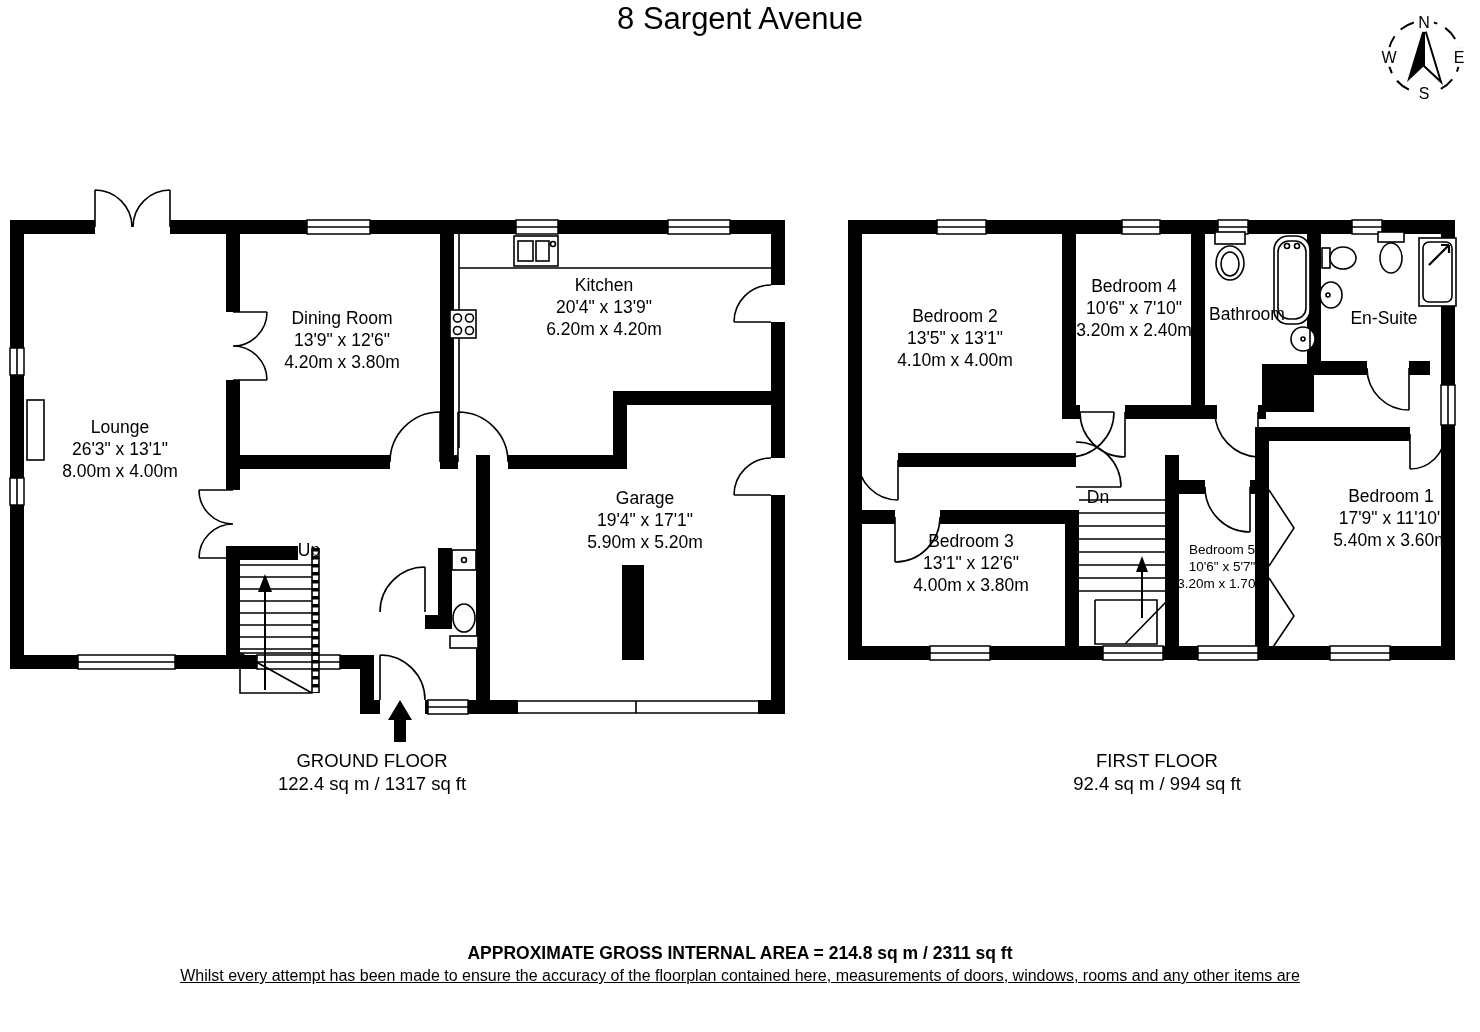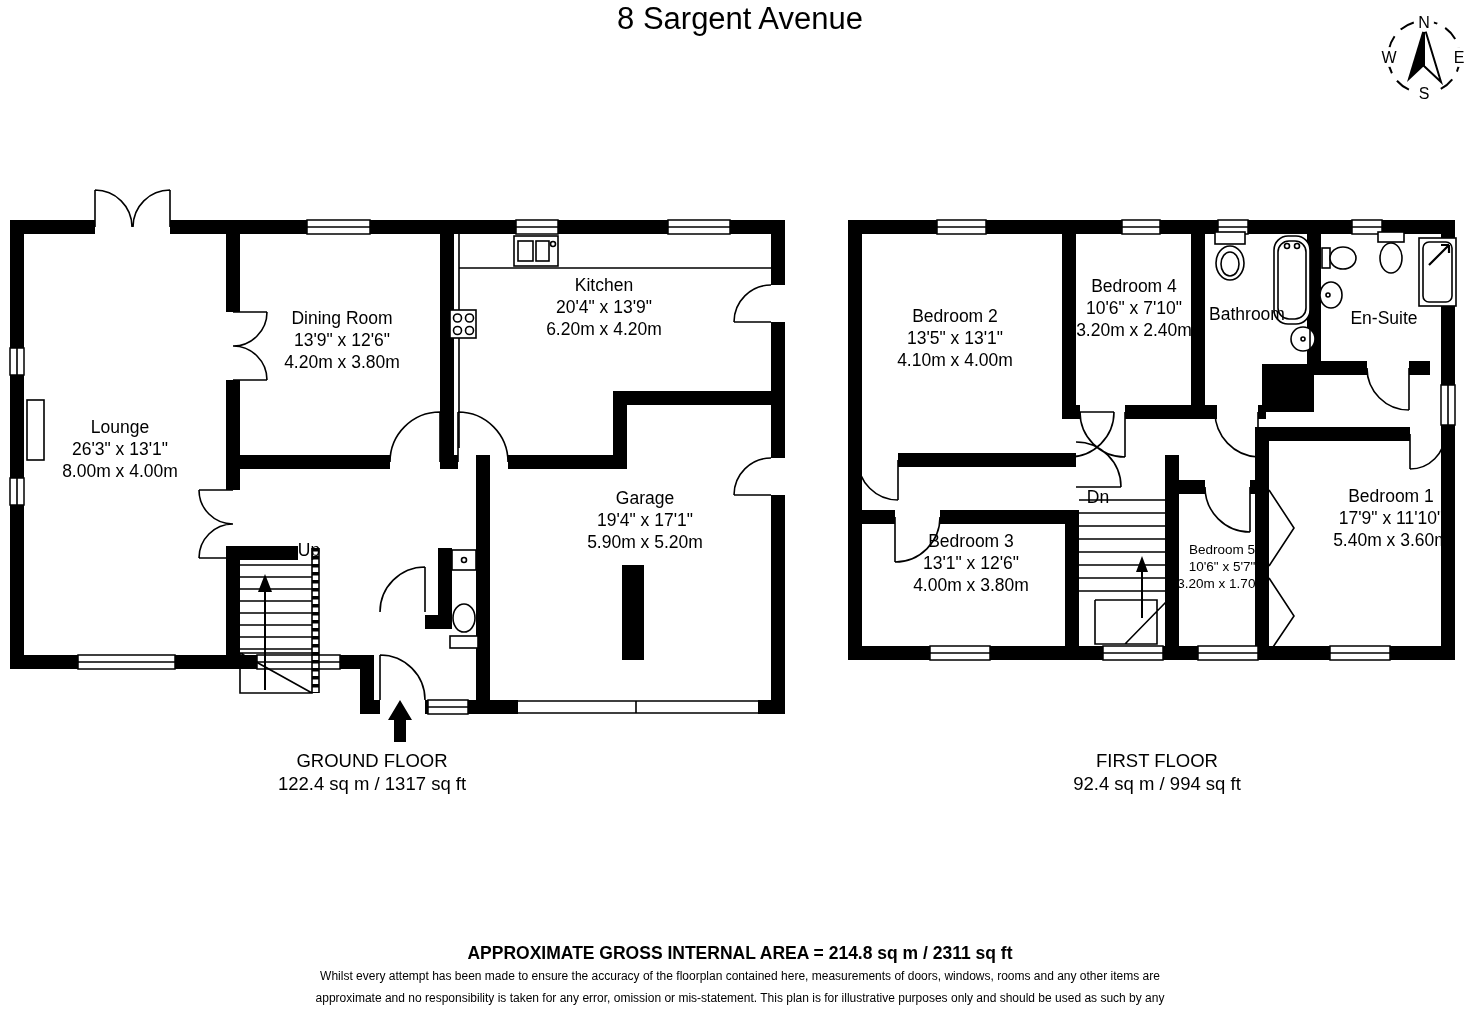--- a/index.html
+++ b/index.html
@@ -14,21 +14,21 @@
   .solid{fill:#000;stroke:none;}
   text{fill:#000;}
   .room-label{font-size:17.5px;text-anchor:middle;font-family:"Liberation Sans",sans-serif;}
   .room-label-sm{font-size:13.5px;text-anchor:middle;font-family:"Liberation Sans",sans-serif;}
   .floor-label{font-size:18.5px;text-anchor:middle;font-family:"Liberation Sans",sans-serif;}
   .compass-letter{font-size:16px;text-anchor:middle;font-family:"Liberation Sans",sans-serif;}
   #title{position:absolute;top:0;left:0;width:100%;text-align:center;
          font-size:31px;line-height:38px;}
   #footer{position:absolute;left:0;top:941px;width:100%;text-align:center;}
   #footer .bold-line{font-size:17.5px;font-weight:bold;line-height:24px;}
-  #footer .disc{font-size:12px;line-height:22px;}
+  #footer .disc{font-size:16px;line-height:22px;text-decoration:underline;}
 </style>
 </head>
 <body>
 
 <div id="page">
 
   <div id="title">8 Sargent Avenue</div>
 
   <svg id="plan-svg" width="1480" height="1032" viewBox="0 0 1480 1032">
 
@@ -271,16 +271,15 @@
       </g>
 
       <text class="floor-label" x="1157" y="767">FIRST FLOOR</text>
       <text class="floor-label" x="1157" y="790">92.4 sq m / 994 sq ft</text>
     </g>
   </svg>
 
   <div id="footer">
     <div class="bold-line">APPROXIMATE GROSS INTERNAL AREA = 214.8 sq m / 2311 sq ft</div>
     <div class="disc">Whilst every attempt has been made to ensure the accuracy of the floorplan contained here, measurements of doors, windows, rooms and any other items are</div>
-    <div class="disc">approximate and no responsibility is taken for any error, omission or mis-statement. This plan is for illustrative purposes only and should be used as such by any</div>
   </div>
 
 </div>
 
 </body></html>

